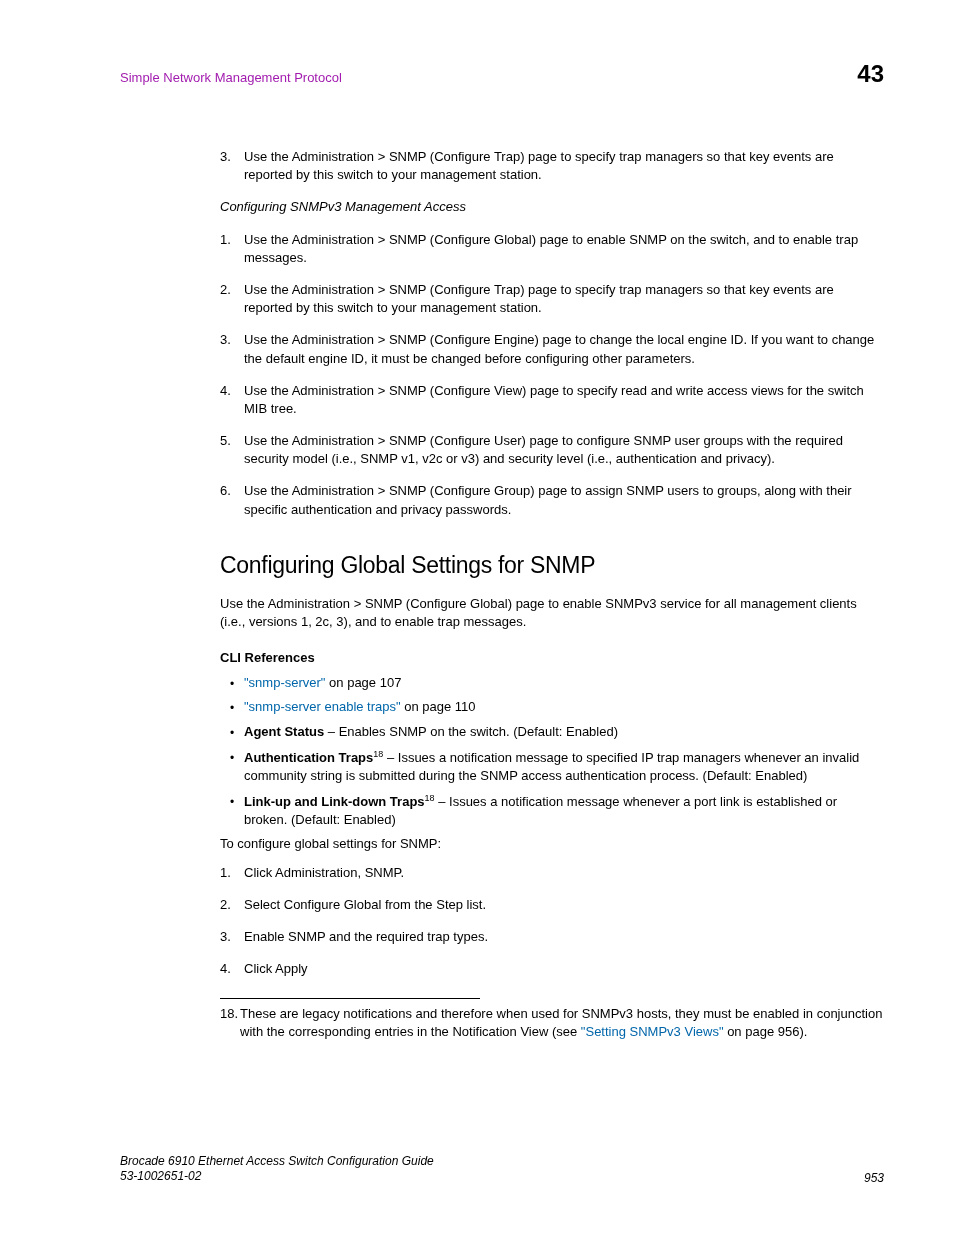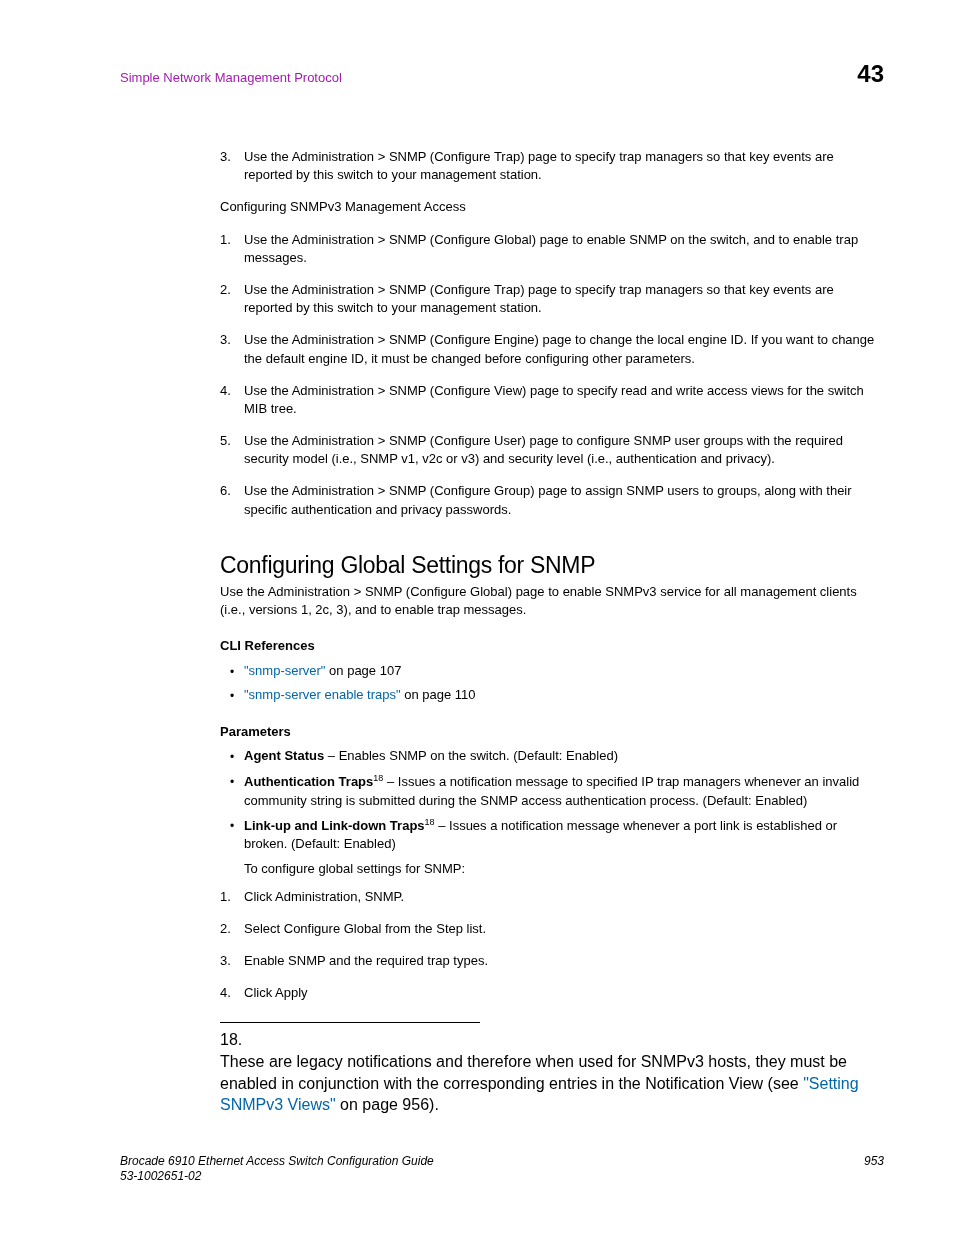--- a/index.html
+++ b/index.html
@@ -36,27 +36,28 @@
       display: flex;
       margin-bottom: 14px;
     }
     .num-item .num {
       flex: 0 0 24px;
     }
     .num-item .txt {
       flex: 1;
     }
     .subsection-italic {
+      font-style: italic;
       margin: 8px 0 14px 0;
     }
     h2.section-heading {
       font-family: Arial, Helvetica, sans-serif;
       font-size: 23px;
       font-weight: normal;
-      margin: 30px 0 2px 0;
+      margin: 30px 0 14px 0;
       letter-spacing: -0.3px;
     }
     .para {
       margin-bottom: 14px;
     }
     .subhead-bold {
       font-weight: bold;
       margin: 18px 0 6px 0;
     }
     .bullet-item {
@@ -78,37 +79,37 @@
     .bold { font-weight: bold; }
     sup { font-size: 9px; vertical-align: super; }
     .footnote-sep {
       border: none;
       border-top: 1px solid #000;
       width: 260px;
       margin: 20px 0 6px 0;
     }
     .footnote {
       display: flex;
-      font-size: 16px;
+      font-size: 13px;
       line-height: 1.35;
-      flex-direction: column;
     }
     .footnote .fnum {
       flex: 0 0 20px;
     }
     .footnote .ftxt {
       flex: 1;
     }
     .footer {
       position: absolute;
       bottom: 50px;
       left: 120px;
       right: 70px;
       display: flex;
       justify-content: space-between;
+      align-items: flex-end;
       font-style: italic;
       font-size: 12px;
     }
     .footer .left { line-height: 1.3; }
   </style>
 </head>
 <body>
 
 <div class="header-row">
   <div class="running-head">Simple Network Management Protocol</div>
@@ -156,36 +157,35 @@
   <div class="subhead-bold">CLI References</div>
   <div class="bullet-item">
     <div class="bul">•</div>
     <div class="txt"><span class="link">"snmp-server"</span><span> on page 107</span></div>
   </div>
   <div class="bullet-item">
     <div class="bul">•</div>
     <div class="txt"><span class="link">"snmp-server enable traps"</span><span> on page 110</span></div>
   </div>
 
-  <div class="subhead-bold">Parameters</div>
 
   <div class="bullet-item">
     <div class="bul">•</div>
     <div class="txt"><span class="bold">Agent Status</span><span> – Enables SNMP on the switch. (Default: Enabled)</span></div>
   </div>
   <div class="bullet-item">
     <div class="bul">•</div>
     <div class="txt"><span class="bold">Authentication Traps</span><sup>18</sup><span> – Issues a notification message to specified IP trap managers whenever an invalid community string is submitted during the SNMP access authentication process. (Default: Enabled)</span></div>
   </div>
   <div class="bullet-item">
     <div class="bul">•</div>
     <div class="txt"><span class="bold">Link-up and Link-down Traps</span><sup>18</sup><span> – Issues a notification message whenever a port link is established or broken. (Default: Enabled)</span></div>
   </div>
 
-  <div class="para" style="margin-bottom:10px;margin-left:24px;">To configure global settings for SNMP:</div>
+  <div class="para" style="margin-bottom:10px;">To configure global settings for SNMP:</div>
 
   <div class="num-item">
     <div class="num">1.</div>
     <div class="txt">Click Administration, SNMP.</div>
   </div>
   <div class="num-item">
     <div class="num">2.</div>
     <div class="txt">Select Configure Global from the Step list.</div>
   </div>
   <div class="num-item">

